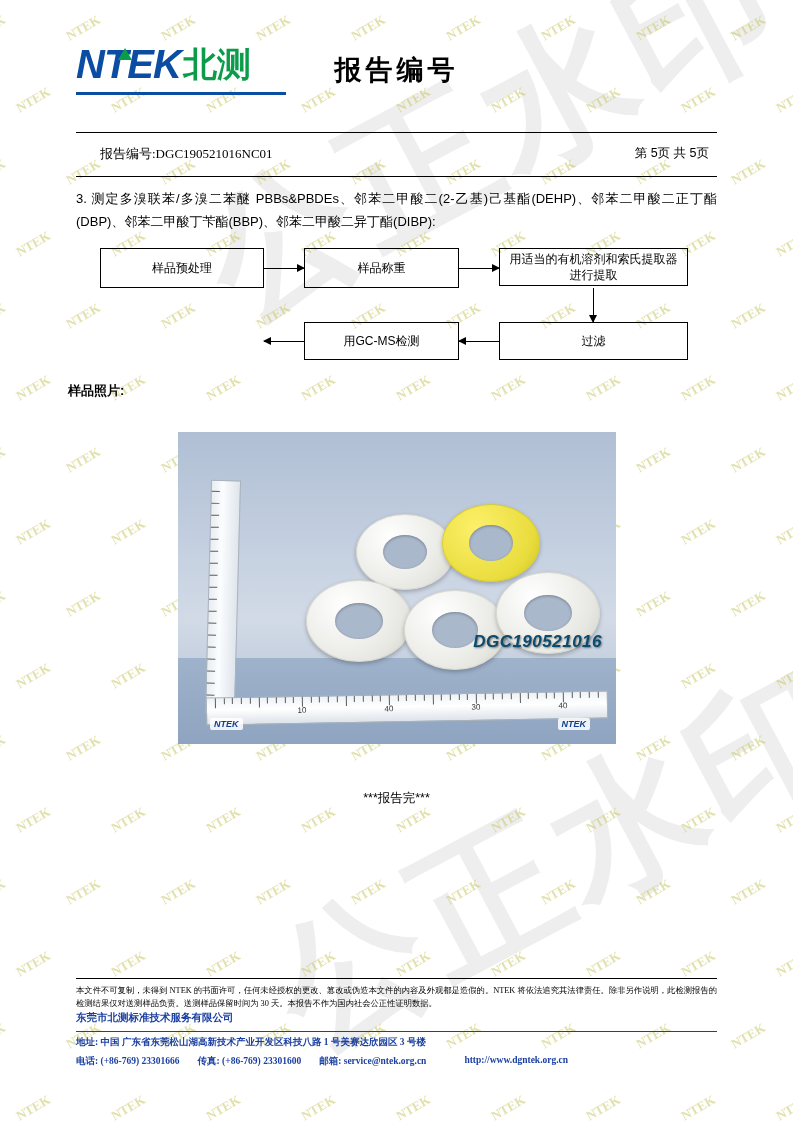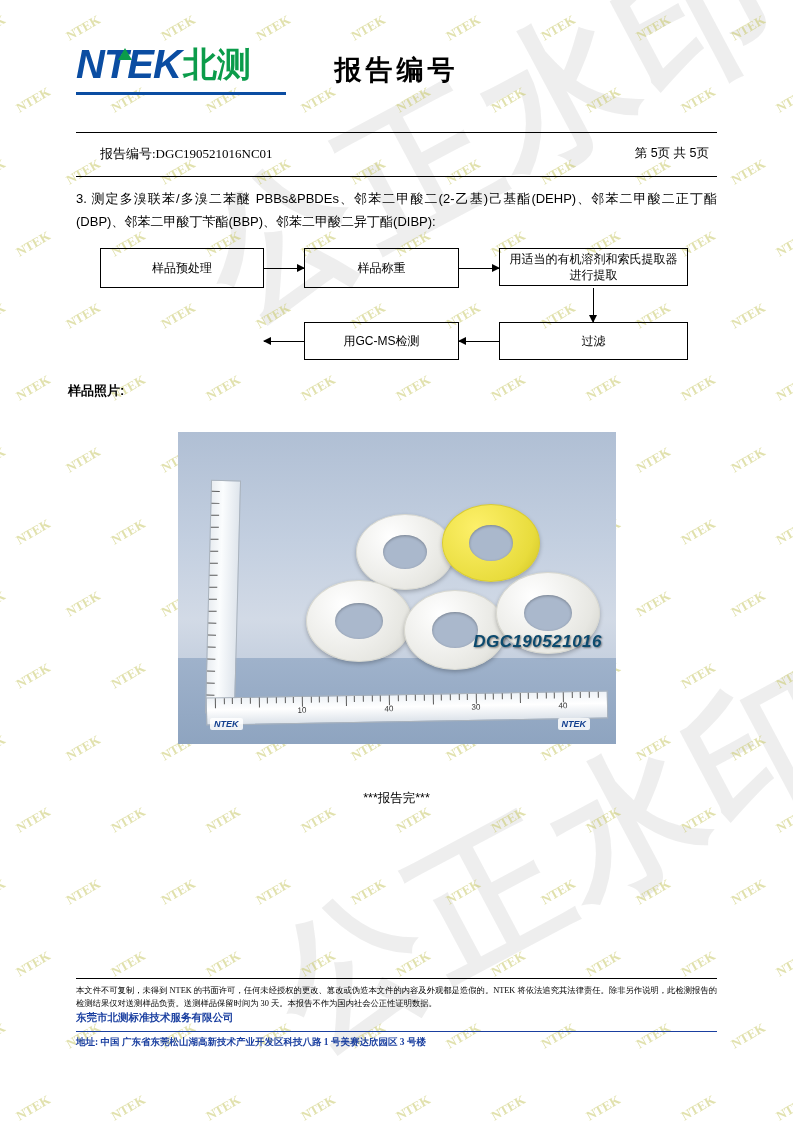--- a/index.html
+++ b/index.html
@@ -695,14 +695,20 @@
     <div class="photo-badge badge-right">NTEK</div>
   </div>
 
   <div class="end-mark">***报告完***</div>
 
   <div class="footer-rule"></div>
   <div class="footer-disclaimer">本文件不可复制，未得到 NTEK 的书面许可，任何未经授权的更改、篡改或伪造本文件的内容及外观都是造假的。NTEK 将依法追究其法律责任。除非另作说明，此检测报告的检测结果仅对送测样品负责。送测样品保留时间为 30 天。本报告不作为国内社会公正性证明数据。</div>
   <div class="footer-company">东莞市北测标准技术服务有限公司</div>
   <div class="footer-sep"></div>
   <div class="footer-addr">地址: 中国 广东省东莞松山湖高新技术产业开发区科技八路 1 号美赛达欣园区 3 号楼</div>
+  <div class="footer-contact">
+    <span>电话: (+86-769) 23301666</span>
+    <span>传真: (+86-769) 23301600</span>
+    <span>邮箱: service@ntek.org.cn</span>
+    <a class="url" href="#">http://www.dgntek.org.cn</a>
+  </div>
 
 </div>
 
 </body></html>

